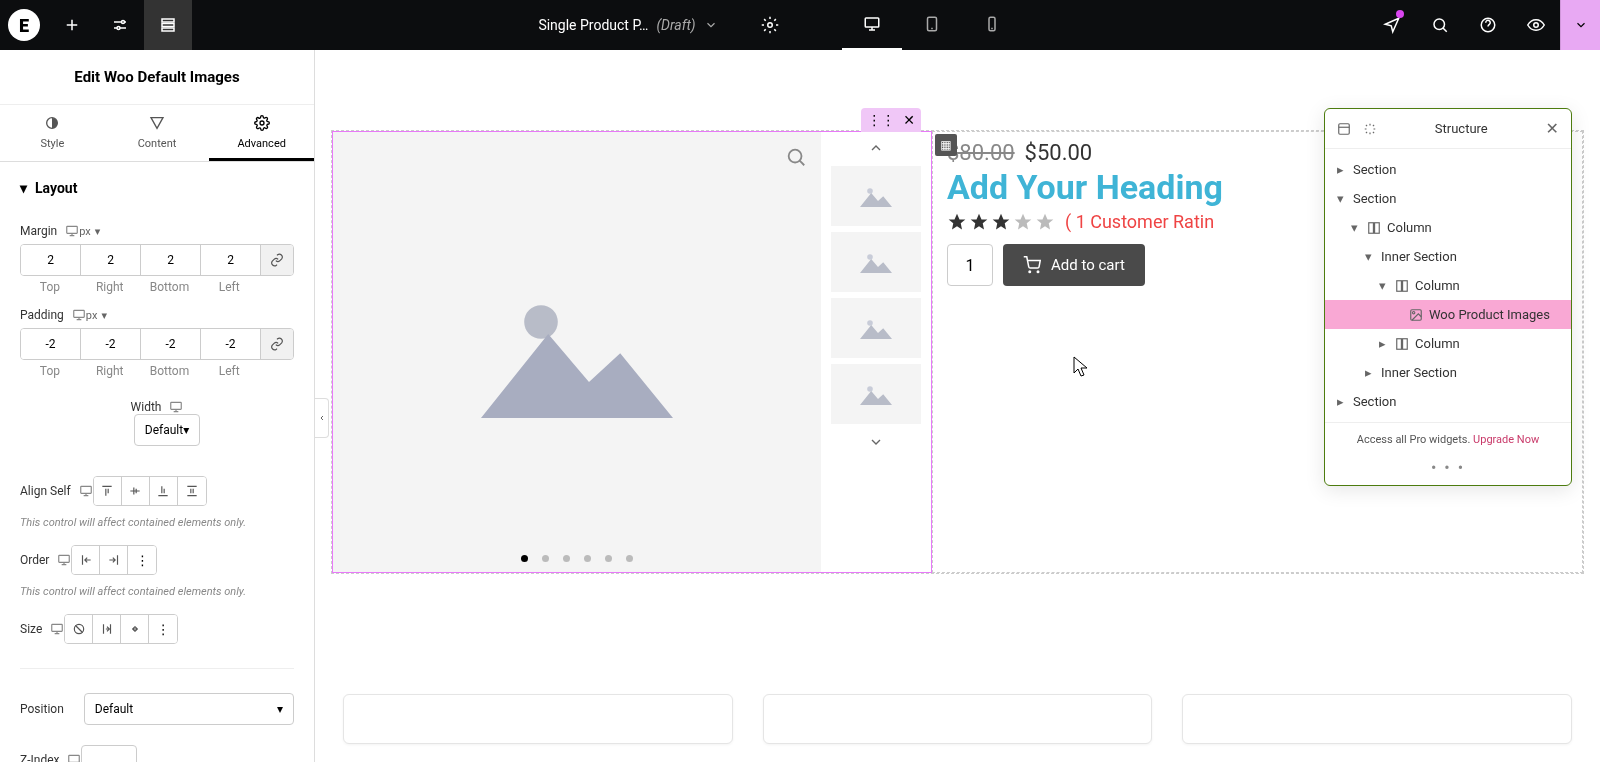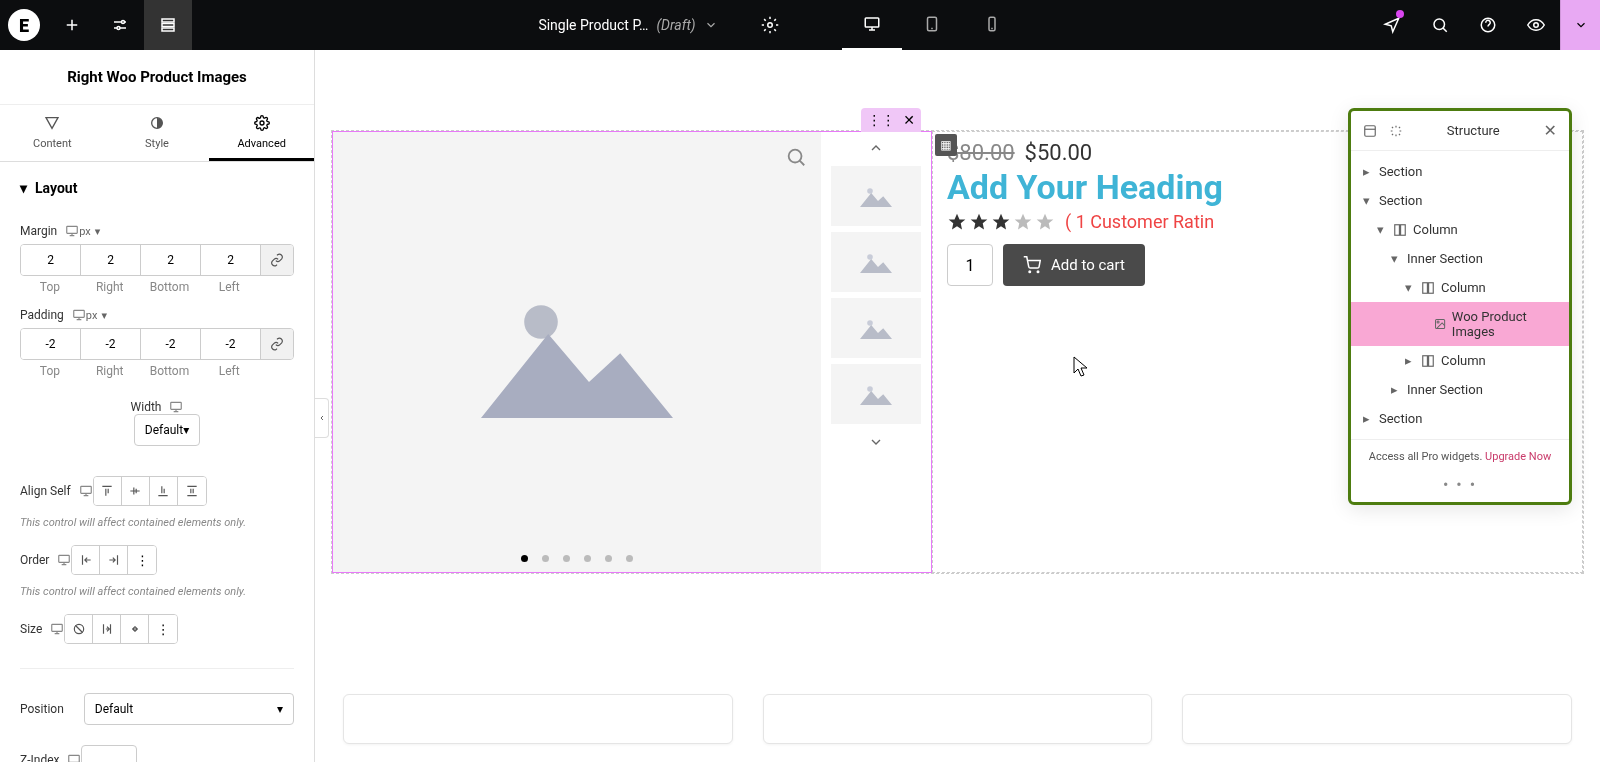--- a/index.html
+++ b/index.html
@@ -84,21 +84,21 @@
 .rating-row { display: flex; align-items: center; gap: 10px; margin-top: 4px; color: #ef4444; font-size: 18px; }
 .stars { display: flex; gap: 2px; }
 .cart-row { display: flex; gap: 10px; margin-top: 12px; align-items: center; }
 .qty-input { width: 46px; height: 42px; border: 1px solid #ccc; border-radius: 4px; text-align: center; font-size: 16px; }
 .cart-btn { background: #4a4a4a; color: #fff; border: none; border-radius: 4px; padding: 0 20px; height: 42px; font-size: 15px; display: flex; align-items: center; gap: 10px; cursor: pointer; }
 
 .cards-row { display: flex; gap: 30px; margin-top: 120px; padding: 0 12px; }
 .card-ph { flex: 1; height: 50px; border: 1px solid #e5e5e5; border-radius: 6px; background: #fff; box-shadow: 0 1px 3px rgba(0,0,0,0.05); }
 
 
-.structure { position: absolute; top: 58px; right: 28px; width: 224px; background: #fff; border: 3px solid #4d7c0f; border-radius: 6px; box-shadow: 0 4px 20px rgba(0,0,0,0.1); z-index: 20; }
+.structure { position: absolute; top: 58px; right: 28px; width: 248px; background: #fff; border: 1px solid #4d7c0f; border-radius: 6px; box-shadow: 0 4px 20px rgba(0,0,0,0.1); z-index: 20; }
 .struct-header { display: flex; align-items: center; padding: 10px 12px; border-bottom: 1px solid #eee; }
 .struct-header-icons { display: flex; gap: 12px; }
 .struct-title { flex: 1; text-align: center; font-size: 13px; color: #333; }
 .struct-close { cursor: pointer; color: #666; }
 .struct-body { max-height: 320px; overflow-y: auto; padding: 6px 0; }
 .tree-item { display: flex; align-items: center; gap: 6px; padding: 7px 12px; font-size: 13px; color: #333; cursor: pointer; }
 .tree-item.selected { background: #f9a8d4; }
 .tree-item .caret { width: 10px; color: #666; }
 .struct-footer { padding: 10px 12px; font-size: 11px; color: #555; border-top: 1px solid #eee; text-align: center; }
 .struct-footer a { color: #c93a6a; text-decoration: none; }
@@ -199,34 +199,34 @@
       <svg class="small-ico" viewBox="0 0 24 24" fill="none" stroke="#000" stroke-width="2">
           <path d="M6 9l6 6 6-6"></path>
         </svg>
     </div>
   </div>
 </div>
 
 <div class="main">
 
   <div class="left-panel">
-    <div class="panel-title">Right Woo Product Images</div>
+    <div class="panel-title">Edit Woo Default Images</div>
     <div class="tabs">
-      <div class="tab">
-        <svg viewBox="0 0 24 24" fill="none" stroke="#555" stroke-width="2">
-            <path d="M12 20l9-16H3l9 16z"></path>
-          </svg>
-        <span>Content</span>
-      </div>
       <div class="tab">
         <svg viewBox="0 0 24 24" fill="#555">
             <circle cx="12" cy="12" r="8" fill="none" stroke="#555" stroke-width="2"></circle>
             <path d="M12 4a8 8 0 010 16z"></path>
           </svg>
         <span>Style</span>
+      </div>
+      <div class="tab">
+        <svg viewBox="0 0 24 24" fill="none" stroke="#555" stroke-width="2">
+            <path d="M12 20l9-16H3l9 16z"></path>
+          </svg>
+        <span>Content</span>
       </div>
       <div class="tab active">
         <svg viewBox="0 0 24 24" fill="none" stroke="#000" stroke-width="2">
             <circle cx="12" cy="12" r="3"></circle>
             <path d="M19.4 15a1.65 1.65 0 00.33 1.82l.06.06a2 2 0 11-2.83 2.83l-.06-.06a1.65 1.65 0 00-1.82-.33 1.65 1.65 0 00-1 1.51V21a2 2 0 01-4 0v-.09a1.65 1.65 0 00-1-1.51 1.65 1.65 0 00-1.82.33l-.06.06a2 2 0 11-2.83-2.83l.06-.06a1.65 1.65 0 00.33-1.82 1.65 1.65 0 00-1.51-1H3a2 2 0 010-4h.09a1.65 1.65 0 001.51-1 1.65 1.65 0 00-.33-1.82l-.06-.06a2 2 0 112.83-2.83l.06.06a1.65 1.65 0 001.82.33h0a1.65 1.65 0 001-1.51V3a2 2 0 014 0v.09a1.65 1.65 0 001 1.51 1.65 1.65 0 001.82-.33l.06-.06a2 2 0 112.83 2.83l-.06.06a1.65 1.65 0 00-.33 1.82v0a1.65 1.65 0 001.51 1H21a2 2 0 010 4h-.09a1.65 1.65 0 00-1.51 1z"></path>
           </svg>
         <span>Advanced</span>
       </div>
     </div>
 

